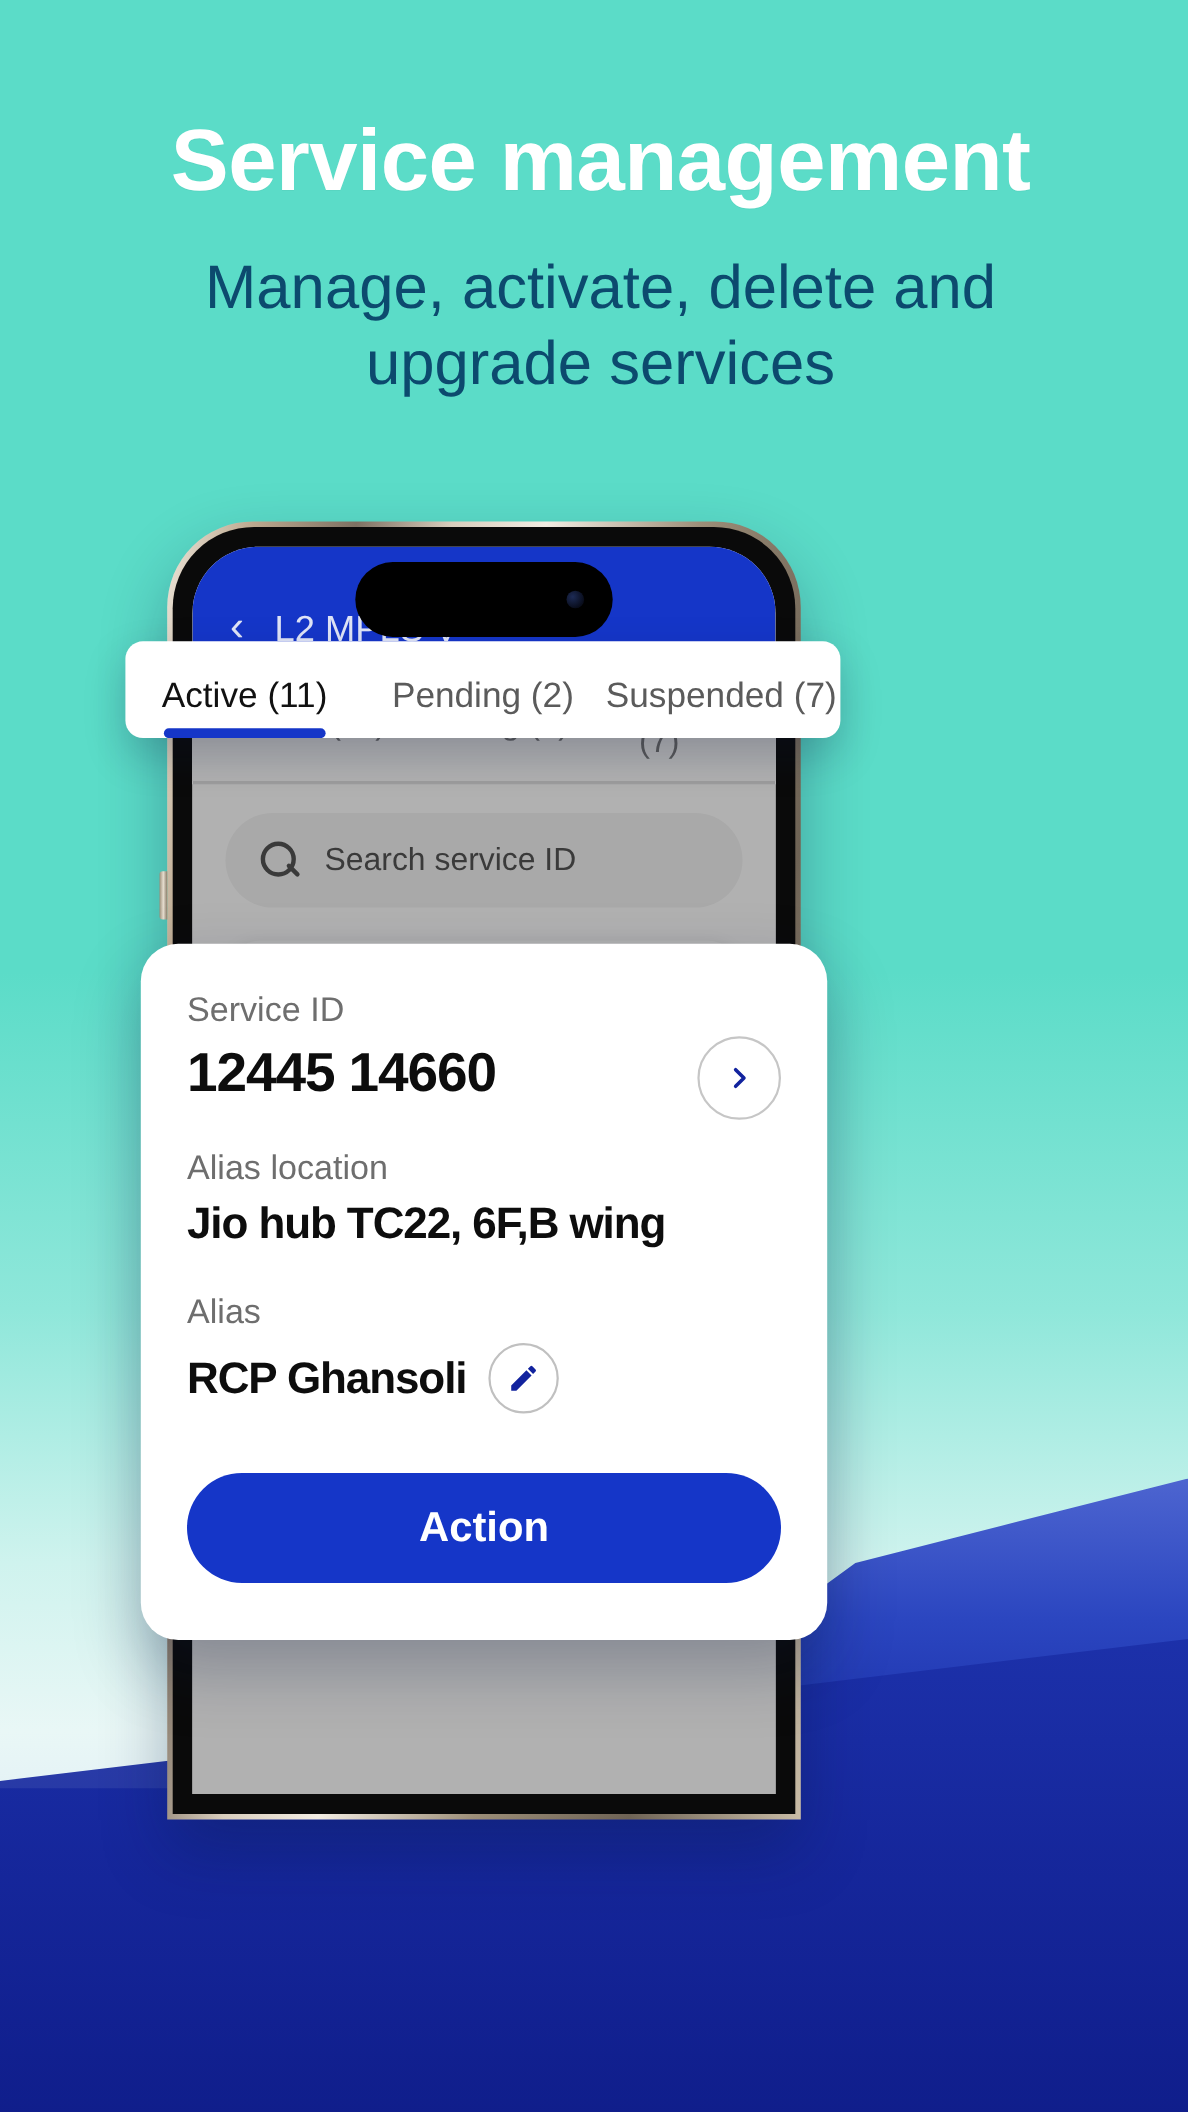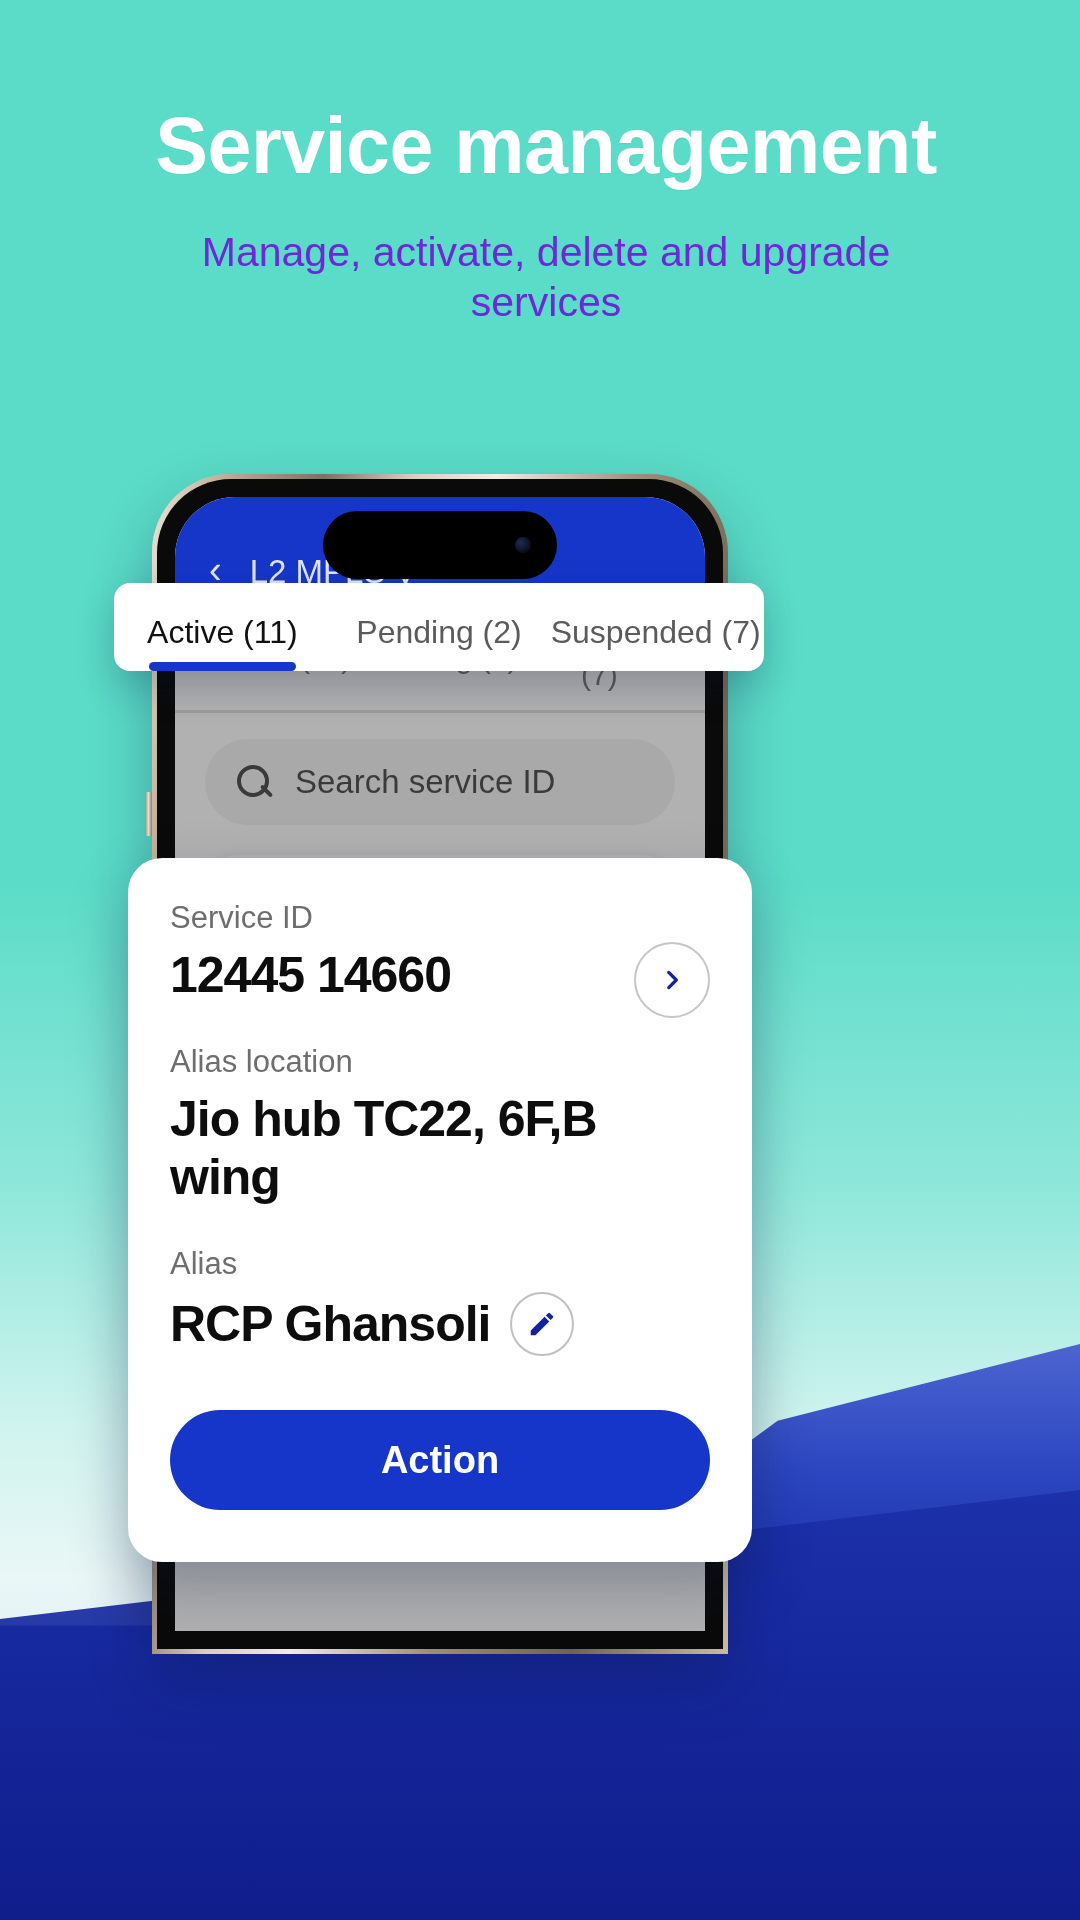--- a/index.html
+++ b/index.html
@@ -35,22 +35,22 @@
     color:#ffffff;
     font-size:79px;
     line-height:.97;
     font-weight:bold;
     letter-spacing:-0.5px;
     padding:0 90px;
     text-shadow:0 1px 0 rgba(0,0,0,.03);
   }
   .hero-sub {
     margin-top:42px;
-    color:#6d28d9;
-    font-size:41px;
+    color:#0c4a6e;
+    font-size:56px;
     line-height:1.23;
     font-weight:normal;
     padding:0 150px;
   }
 
   
   #phone {
     position:absolute;
     left:152px; top:474px;
     width:576px; height:1180px;
@@ -131,21 +131,21 @@
   }
   .search-ico::before {
     content:""; position:absolute; left:2px; top:1px;
     width:24px; height:24px; border:4px solid #1b1b1b; border-radius:50%;
   }
   .search-ico::after {
     content:""; position:absolute; left:24px; top:25px;
     width:15px; height:4px; background:#1b1b1b; border-radius:2px;
     transform:rotate(45deg);
   }
-  .search-text { font-size:33px; color:#1b1b1b; }
+  .search-text { font-size:29px; color:#1b1b1b; }
 
   .svc-card {
     margin:30px 30px 0 30px; background:#fff; border-radius:32px;
     padding:30px 34px 34px 34px; position:relative;
     box-shadow:0 3px 14px rgba(0,0,0,.12);
   }
   .svc-label { font-size:27px; color:#555; margin-bottom:8px; }
   .svc-value { font-size:46px; font-weight:bold; color:#101010; letter-spacing:-1px; }
   .svc-value.sm { font-size:38px; line-height:1.16; }
   .circle-chev {
@@ -182,21 +182,21 @@
 
   
   .detail-card {
     position:absolute; left:128px; top:858px; width:624px;
     background:#ffffff; border-radius:34px; z-index:9;
     box-shadow:0 26px 60px rgba(8,24,62,.26);
     padding:42px 42px 52px 42px;
   }
   .d-label { font-size:31px; color:#6e6e6e; }
   .d-value { font-size:50px; font-weight:bold; color:#0d0d0d; letter-spacing:-1px; }
-  .d-value.mid { font-size:50px; }
+  .d-value.mid { font-size:40px; }
   .d-gap { height:40px; }
   .d-gap-sm { height:10px; }
   .d-chev {
     position:absolute; right:42px; top:84px;
     width:76px; height:76px; border-radius:50%; border:2px solid #c6c6c6;
     display:flex; align-items:center; justify-content:center;
   }
   .btn-action {
     margin-top:54px; height:100px; border-radius:50px; background:#1536C8;
     color:#ffffff; font-size:38px; font-weight:bold;

